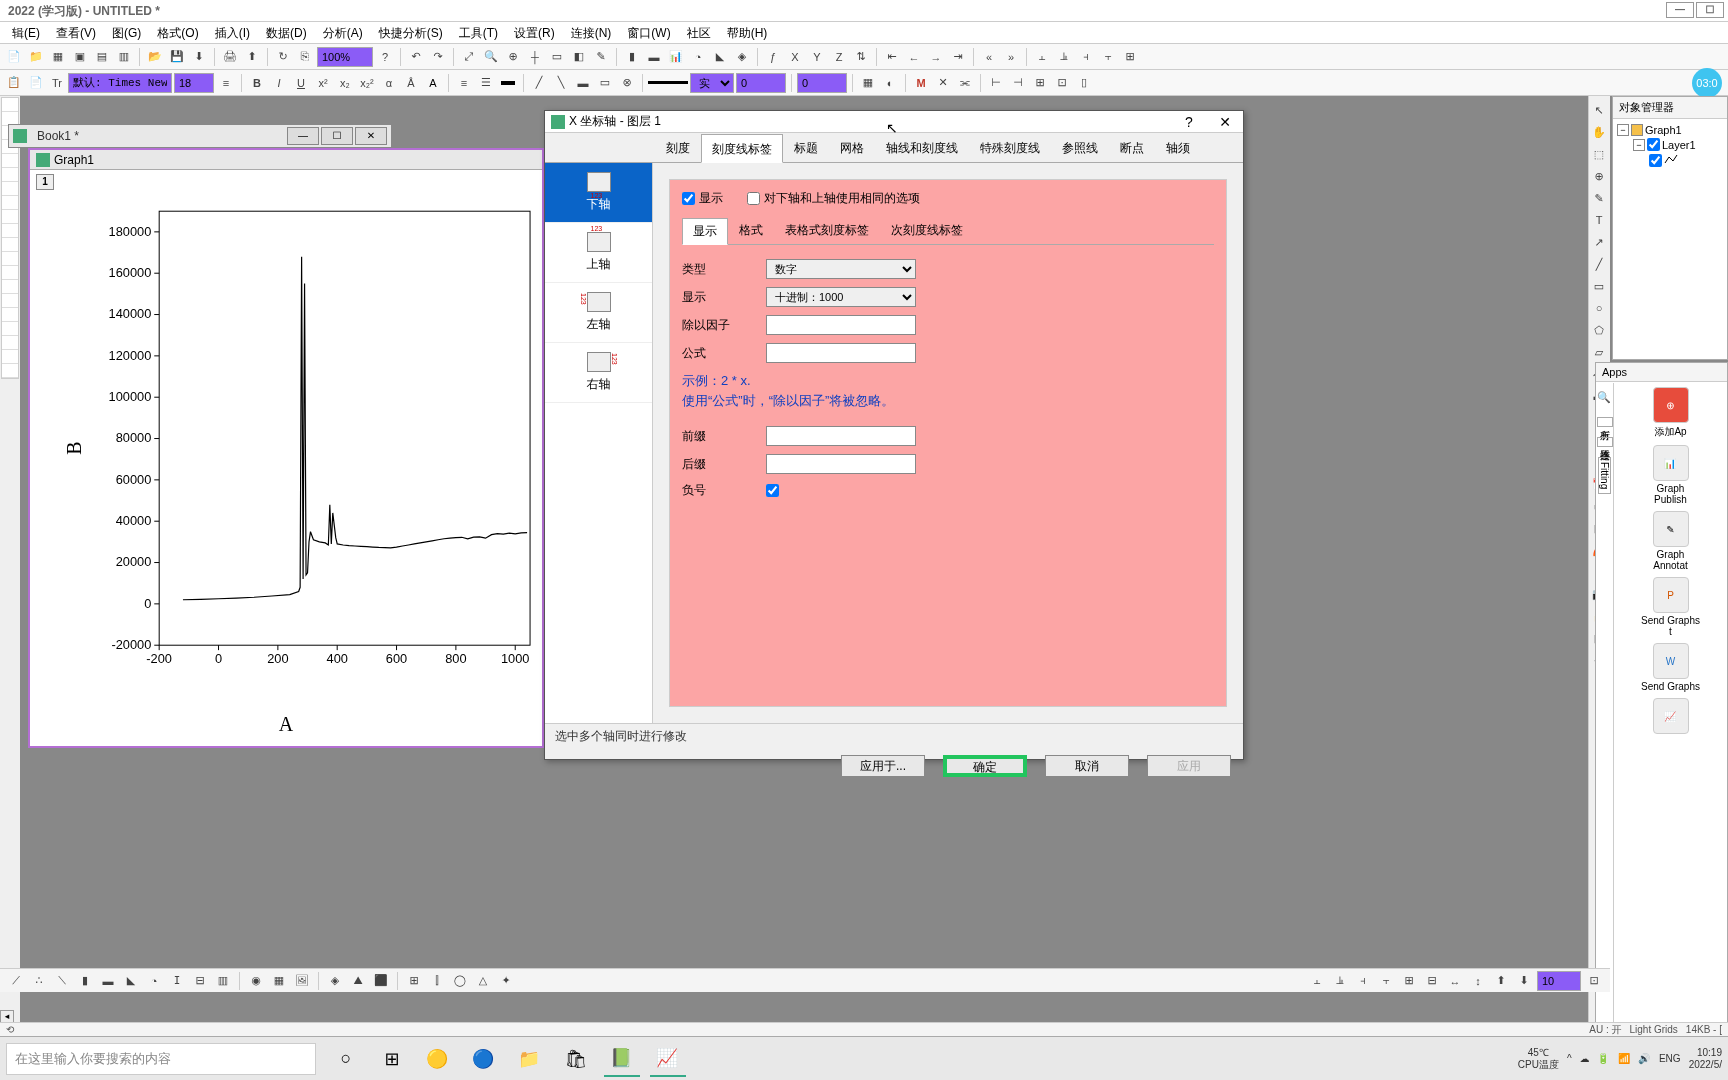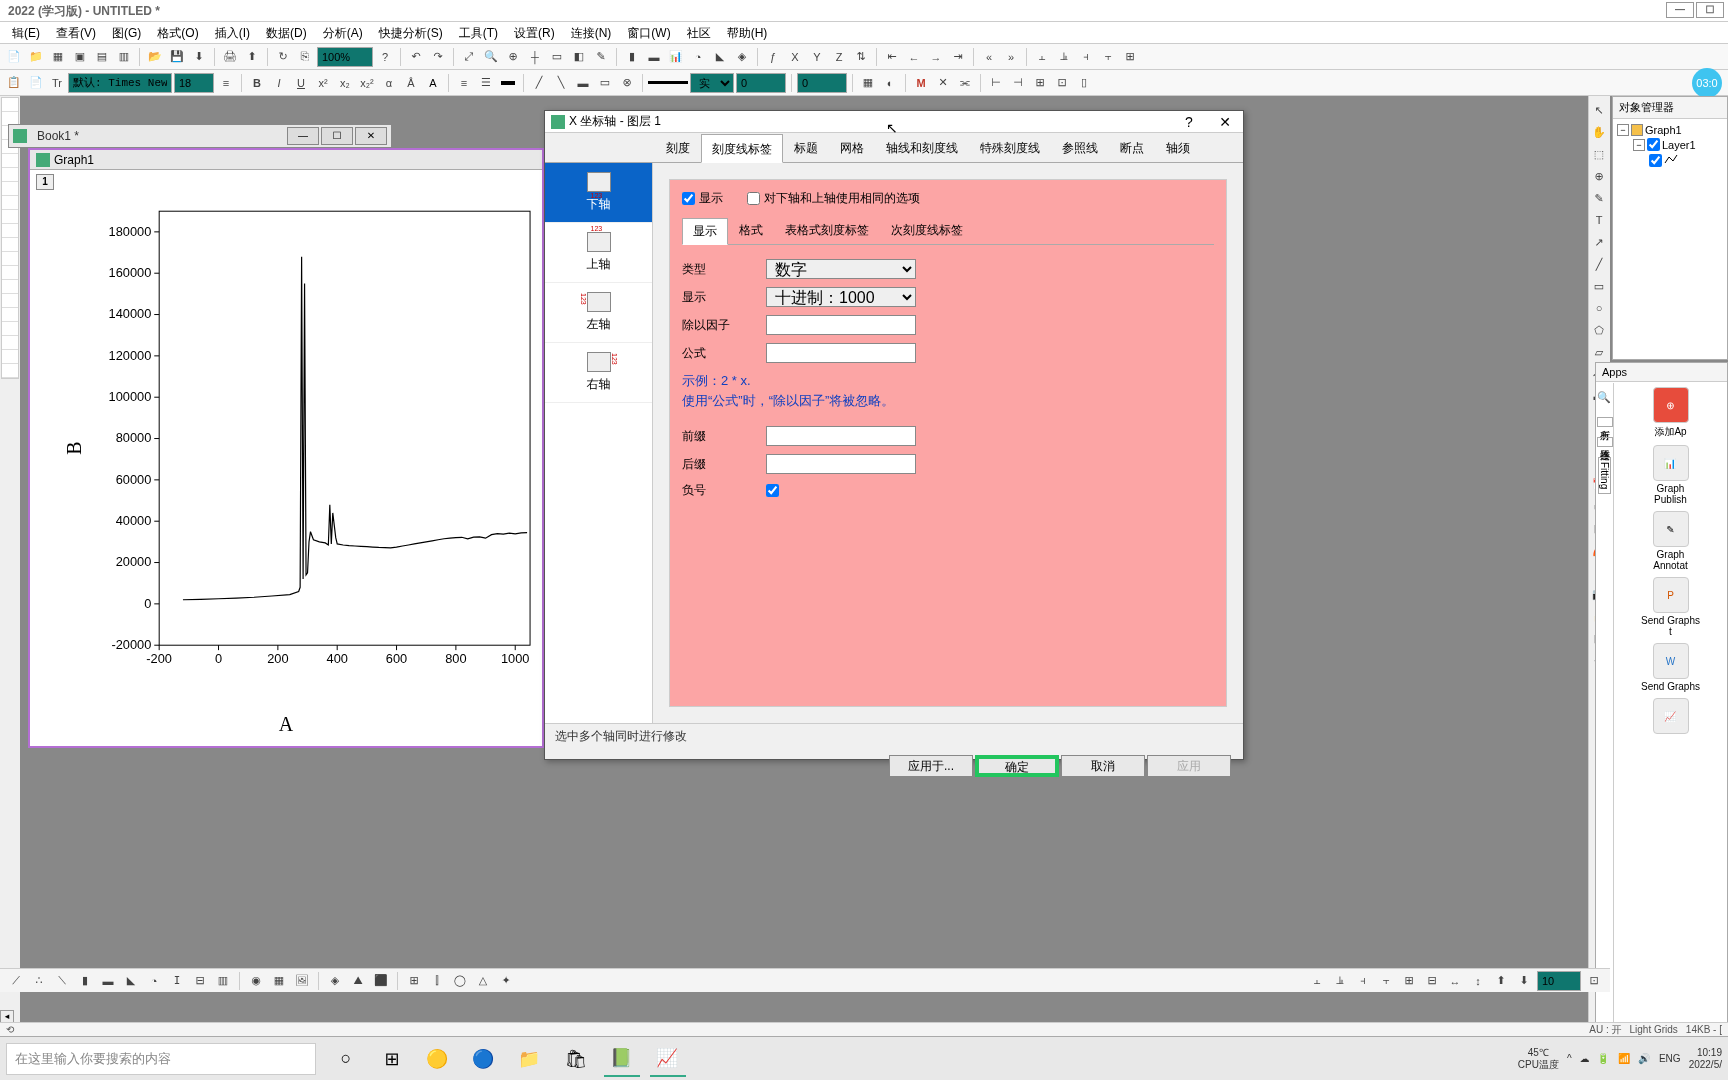--- a/index.html
+++ b/index.html
@@ -11,21 +11,21 @@
 .titlebar-btn { width: 28px; height: 16px; border: 1px solid #999; background: #fff; text-align: center; font-size: 10px; line-height: 14px; }
 
 
 .menubar { height: 22px; background: #fff; border-bottom: 1px solid #ccc; display: flex; padding-left: 4px; }
 .menubar span { padding: 3px 8px; cursor: default; font-size: 12px; }
 
 
 .toolbar { height: 26px; background: #f8f8f8; border-bottom: 1px solid #ccc; display: flex; align-items: center; padding: 0 4px; gap: 2px; overflow: hidden; }
 .tb-btn { width: 20px; height: 20px; border: 1px solid transparent; display: inline-flex; align-items: center; justify-content: center; font-size: 11px; color: #444; }
 .tb-sep { width: 1px; height: 18px; background: #ccc; margin: 0 3px; }
-.tb-combo { height: 20px; border: 1px solid #aaa; background: #0f766e; font-size: 11px; padding: 0 4px; }
+.tb-combo { height: 20px; border: 1px solid #aaa; background: #8b5cf6; font-size: 11px; padding: 0 4px; }
 .colorind { width: 14px; height: 4px; background: #000; }
 .timer-badge { width: 30px; height: 30px; border-radius: 50%; background: #3fc4f0; color: #fff; display: flex; align-items: center; justify-content: center; font-size: 11px; position: absolute; right: 6px; top: 68px; }
 
 
 .main { position: absolute; top: 96px; left: 0; right: 0; bottom: 56px; background: #888; }
 .left-strip { position: absolute; left: 0; top: 0; width: 20px; bottom: 0; background: #efefef; }
 .left-strip .grid { width: 18px; margin: 1px; background: #fff; border: 1px solid #ccc; }
 .left-strip .grid div { height: 14px; border-bottom: 1px solid #ddd; }
 .left-strip-bot { position: absolute; bottom: 0; left: 0; display: flex; }
 .left-strip-bot span { width: 14px; height: 14px; border: 1px solid #999; background: #eee; font-size: 9px; text-align: center; }
@@ -66,25 +66,25 @@
 .axis-ico .lbl123 { font-size: 7px; color: #c00; position: absolute; }
 
 .dlg-content { flex: 1; padding: 10px 12px; background: #fca5a5; border: 1px solid #ccc; margin: 16px; }
 .dlg-checks { display: flex; gap: 24px; margin-bottom: 10px; font-size: 12px; }
 .dlg-checks label { display: flex; align-items: center; gap: 4px; }
 .dlg-subtabs { display: flex; border-bottom: 1px solid #aaa; margin-bottom: 14px; }
 .dlg-subtab { padding: 4px 10px; border: 1px solid transparent; font-size: 12px; cursor: default; }
 .dlg-subtab.active { background: #fff; border: 1px solid #aaa; border-bottom-color: #fff; position: relative; top: 1px; }
 .form-row { display: flex; align-items: center; margin-bottom: 8px; font-size: 12px; }
 .form-row label { width: 84px; }
-.form-row select, .form-row input[type=text] { width: 150px; height: 20px; border: 1px solid #888; font-size: 16px; padding: 0 4px; }
+.form-row select, .form-row input[type=text] { width: 150px; height: 20px; border: 1px solid #888; font-size: 11px; padding: 0 4px; }
 .example-text { color: #1040c0; font-family: SimSun, serif; font-size: 13px; margin: 6px 0 16px; line-height: 1.5; }
 
 .dlg-hint { padding: 4px 10px; font-size: 12px; color: #333; border-top: 1px solid #ccc; }
-.dlg-buttons { display: flex; gap: 2px; justify-content: flex-end; padding: 6px 12px; }
+.dlg-buttons { display: flex; gap: 18px; justify-content: flex-end; padding: 6px 12px; }
 .dlg-buttons button { width: 84px; height: 22px; border: 1px solid #888; background: #e8e8e8; font-size: 12px; }
 .dlg-buttons button.primary { border: 4px solid #22c55e; font-family: Liberation Serif, serif; }
 .dlg-buttons button:disabled { color: #aaa; }
 
 
 .right-tools { position: absolute; right: 118px; top: 0; width: 22px; bottom: 0; background: #f0f0f0; border-left: 1px solid #ccc; display: flex; flex-direction: column; gap: 2px; padding-top: 4px; }
 .right-tools .tb-btn { width: 20px; height: 20px; }
 .obj-mgr { position: absolute; right: 0; top: 0; width: 116px; height: 264px; background: #fff; border: 1px solid #aaa; }
 .obj-mgr-title { font-size: 11px; padding: 3px 6px; border-bottom: 1px solid #ccc; background: #f4f4f4; }
 .obj-tree { padding: 4px; font-size: 11px; }

